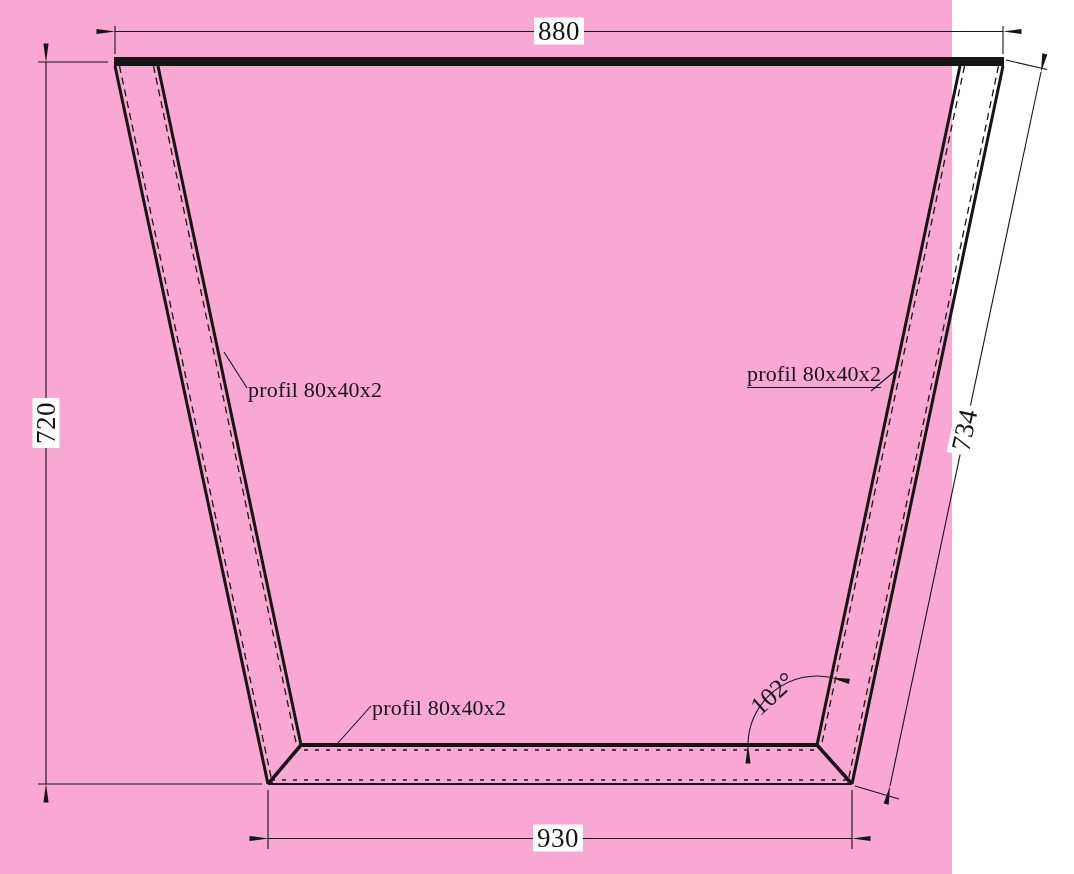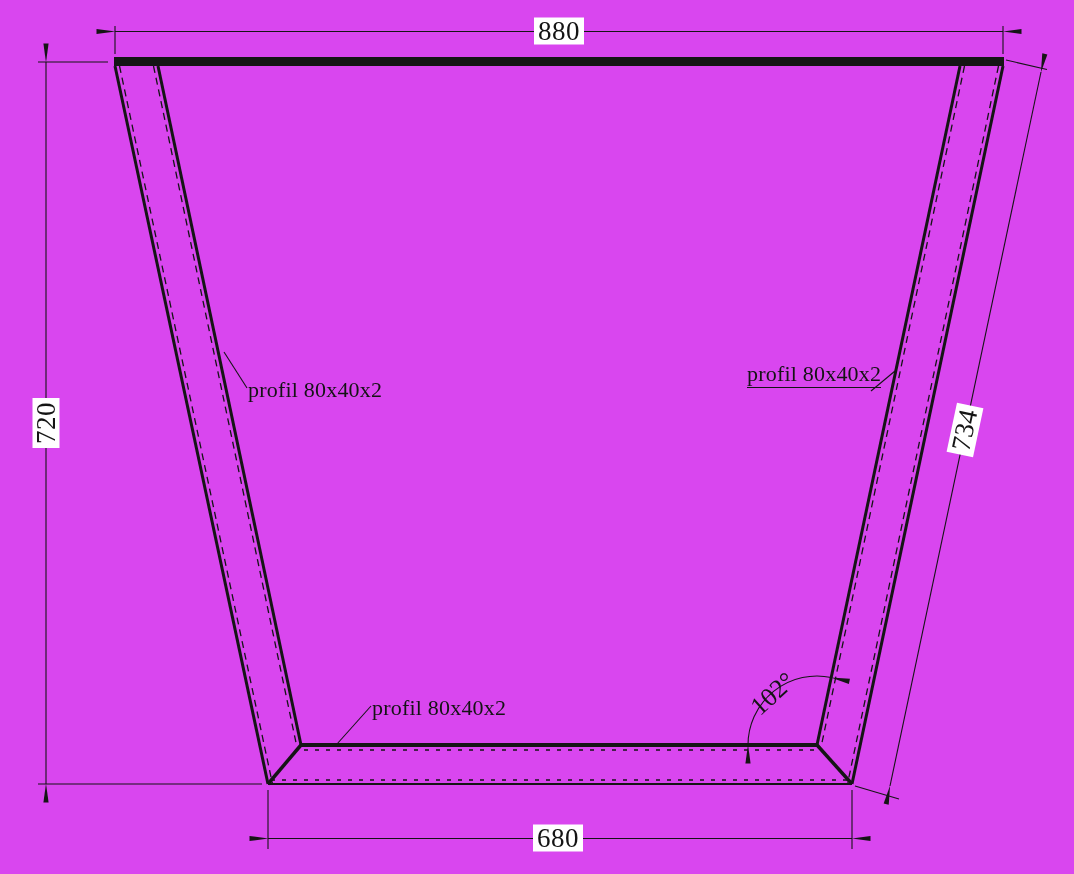--- a/index.html
+++ b/index.html
@@ -4,22 +4,22 @@
 <style>
   html, body {
     margin: 0; padding: 0;
     width: 1074px; height: 874px;
     background: #ffffff;
     font-family: "Liberation Serif", "DejaVu Serif", serif;
     overflow: hidden;
   }
   .canvas {
     position: relative;
-    width: 1074px; height: 874px;
-    background: #d946ef;
+    width: 952px; height: 874px;
+    background: #f9a8d4;
   }
   .canvas svg { position: absolute; left: 0; top: 0; }
   .txt {
     position: absolute;
     color: #141414;
     white-space: nowrap;
     line-height: 1;
   }
   .dim {
     font-size: 27px;
@@ -116,21 +116,21 @@
       <line x1="337" y1="744" x2="371" y2="706"></line>
     </g>
   </svg>
 
   <span class="txt dim" style="left:559px; top:31px;">880</span>
 
   <span class="txt dim rot90" style="left:46px; top:423px;">720</span>
 
   <span class="txt dim rot78" style="left:965px; top:430px;">734</span>
 
-  <span class="txt dim" style="left:558px; top:838px;">680</span>
+  <span class="txt dim" style="left:558px; top:838px;">930</span>
 
   <span class="txt angle-txt" style="left:773px; top:694px;">102°</span>
 
   <span class="txt plabel" style="left:248px; top:379px;">profil 80x40x2</span>
 
   <span class="txt plabel underlined" style="left:747px; top:363px;">profil 80x40x2</span>
 
   <span class="txt plabel" style="left:372px; top:697px;">profil 80x40x2</span>
 
 </div>

